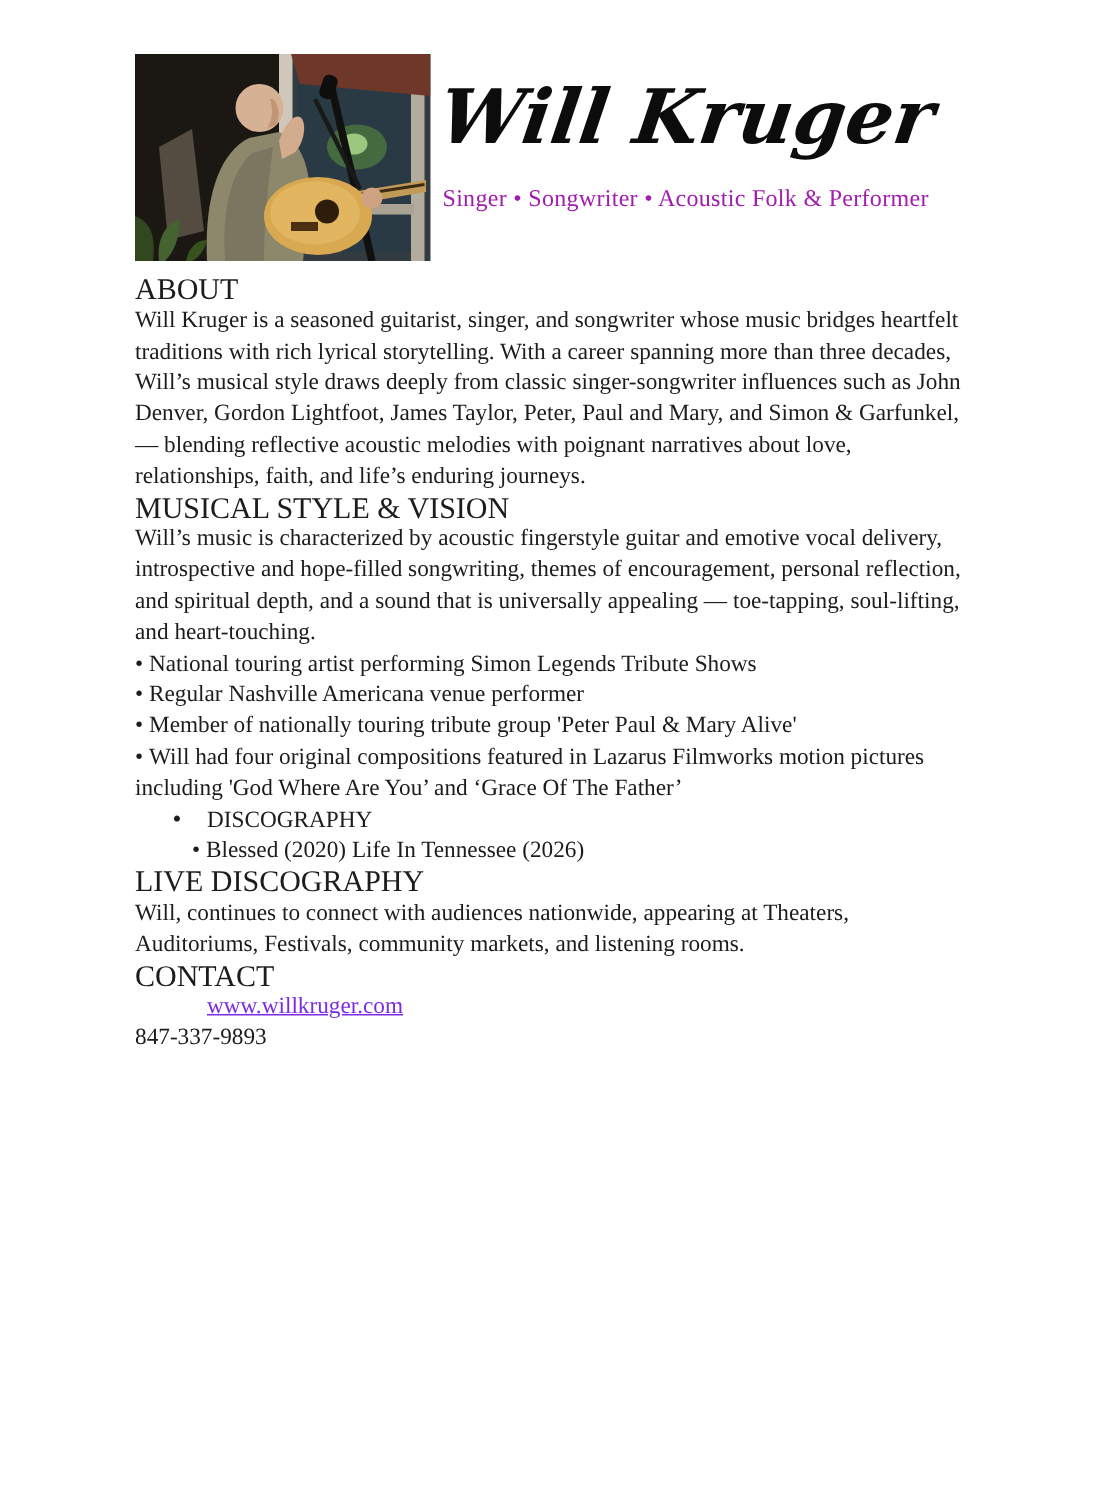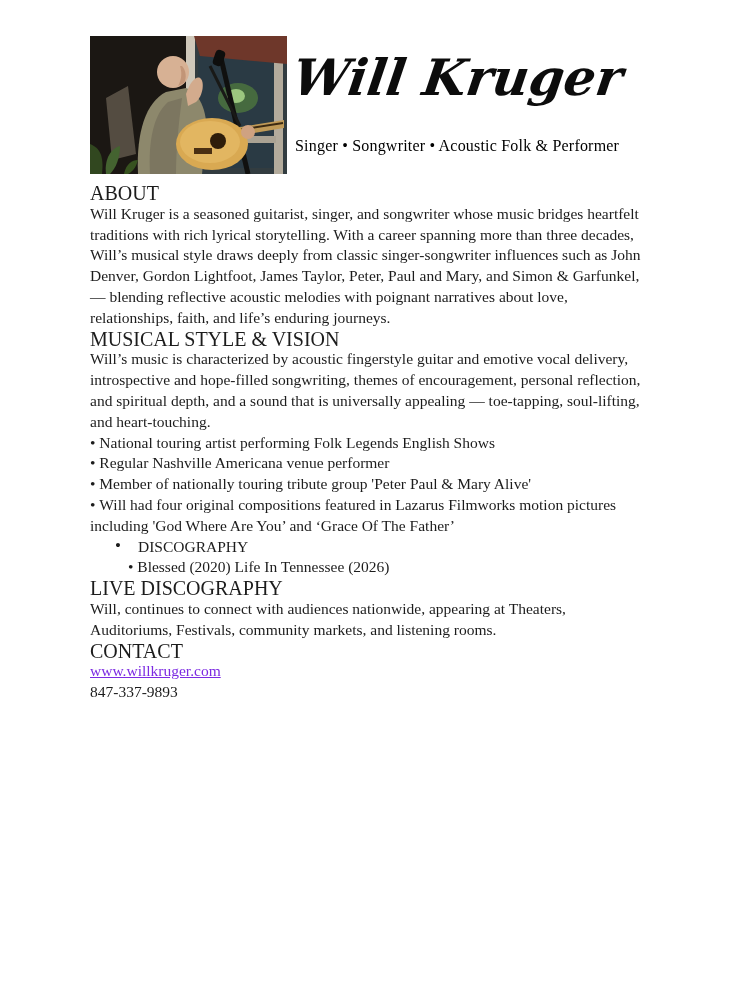--- a/index.html
+++ b/index.html
@@ -10,42 +10,42 @@
   
   .photo-wrap { position:absolute; left:90px; top:36px; width:197px; height:138px; }
   .photo-wrap svg { display:block; width:100%; height:100%; }
   .title {
     position:absolute; left:284px; top:50px; width:348px; text-align:center;
     font-family:"DejaVu Serif", serif; font-style:italic; font-weight:bold;
     font-size:50px; line-height:1.1; transform:skewX(-8deg); color:#0c0c0c;
     white-space:nowrap;
   }
   .subtitle {
-    position:absolute; left:295px; top:137px; font-size:16px; color:#000000;
+    position:absolute; left:295px; top:124px; font-size:16px; color:#a21caf;
     letter-spacing:0.2px;
   }
   
   .content {
     position:absolute; left:90px; top:183px; width:560px;
     font-size:15.5px; line-height:20.8px; color:#1c1c1c;
   }
   .content p, .content div { margin:0; }
   .sec-about    { margin-bottom:16px; }
   .sec-style    { margin-bottom:21px; }
   .sec-bullets  { margin-bottom:36px; }
   .sec-career   { margin-bottom:18px; }
   .sec-disco    { margin-bottom:13px; }
   .sec-live     { margin-bottom:34px; }
   .heading { font-size:20px; }
   .bullet-line::before { content:"\2022\00a0"; }
   .disc-head { position:relative; padding-left:48px; }
   .disc-head::before { content:"\2022"; position:absolute; left:25px; top:-1px; font-size:17px; }
   .disc-sub  { padding-left:38px; }
   .disc-sub::before { content:"\2022\00a0"; }
-  .site-link { text-decoration:underline; }
+  .site-link { text-decoration:underline;margin-left:48px; }
 </style>
 </head>
 <body>
 
 <div class="page">
 
   <div class="photo-wrap">
     <svg viewBox="0 0 197 138" preserveAspectRatio="none">
 
       <rect x="0" y="0" width="197" height="138" fill="#221d19"></rect>
@@ -102,21 +102,21 @@
       <div class="heading">ABOUT</div>
       <p>Will Kruger is a seasoned guitarist, singer, and songwriter whose music bridges heartfelt traditions with rich lyrical storytelling. With a career spanning more than three decades, Will’s musical style draws deeply from classic singer-songwriter influences such as John Denver, Gordon Lightfoot, James Taylor, Peter, Paul and Mary, and Simon &amp; Garfunkel,  — blending reflective acoustic melodies with poignant narratives about love, relationships, faith, and life’s enduring journeys.</p>
     </div>
 
     <div class="sec-style">
       <div class="heading">MUSICAL STYLE &amp; VISION</div>
       <p>Will’s music is characterized by acoustic fingerstyle guitar and emotive vocal delivery, introspective and hope-filled songwriting, themes of encouragement, personal reflection, and spiritual depth, and a sound that is universally appealing — toe-tapping, soul-lifting, and heart-touching.</p>
     </div>
 
     <div class="sec-bullets">
-      <div class="bullet-line">National touring artist performing Folk Legends English Shows</div>
+      <div class="bullet-line">National touring artist performing Simon Legends Tribute Shows</div>
       <div class="bullet-line">Regular Nashville Americana venue performer</div>
       <div class="bullet-line">Member of nationally touring tribute group 'Peter Paul &amp; Mary Alive'</div>
     </div>
 
     <div class="sec-career">
       <p class="bullet-line">Will had four original compositions featured in Lazarus Filmworks motion pictures including 'God Where Are You’ and ‘Grace Of The Father’</p>
     </div>
 
     <div class="sec-disco">
       <div class="disc-head">DISCOGRAPHY</div>

